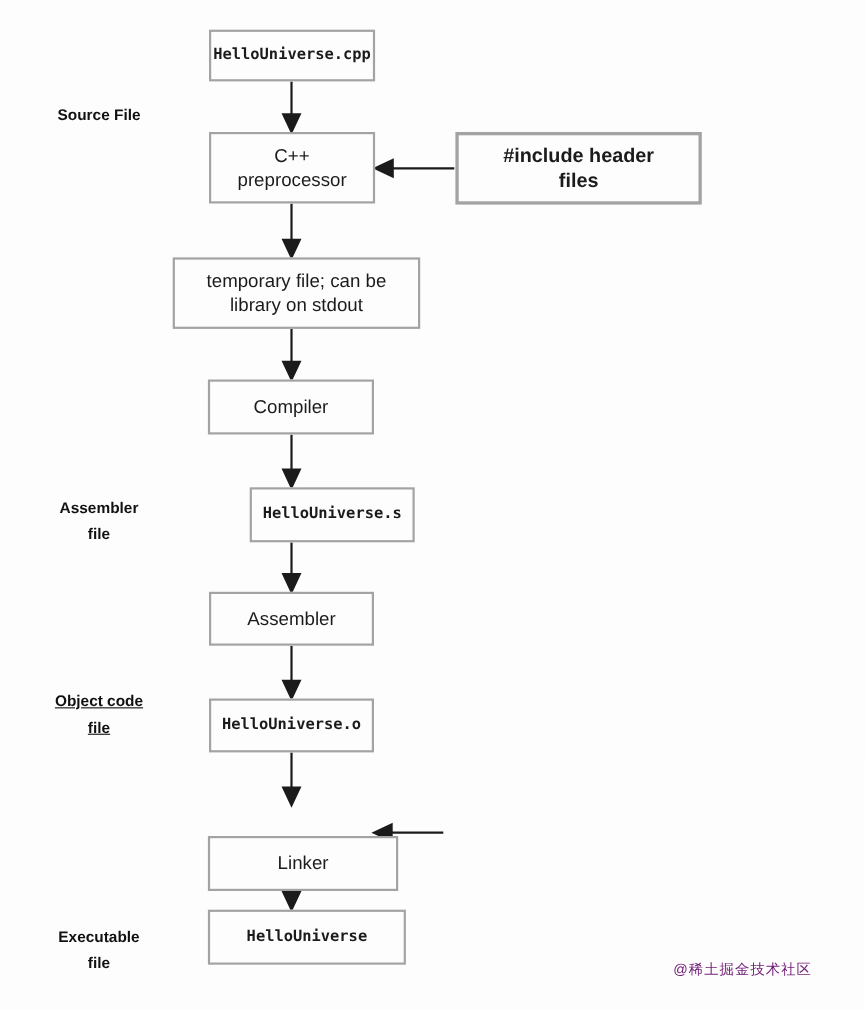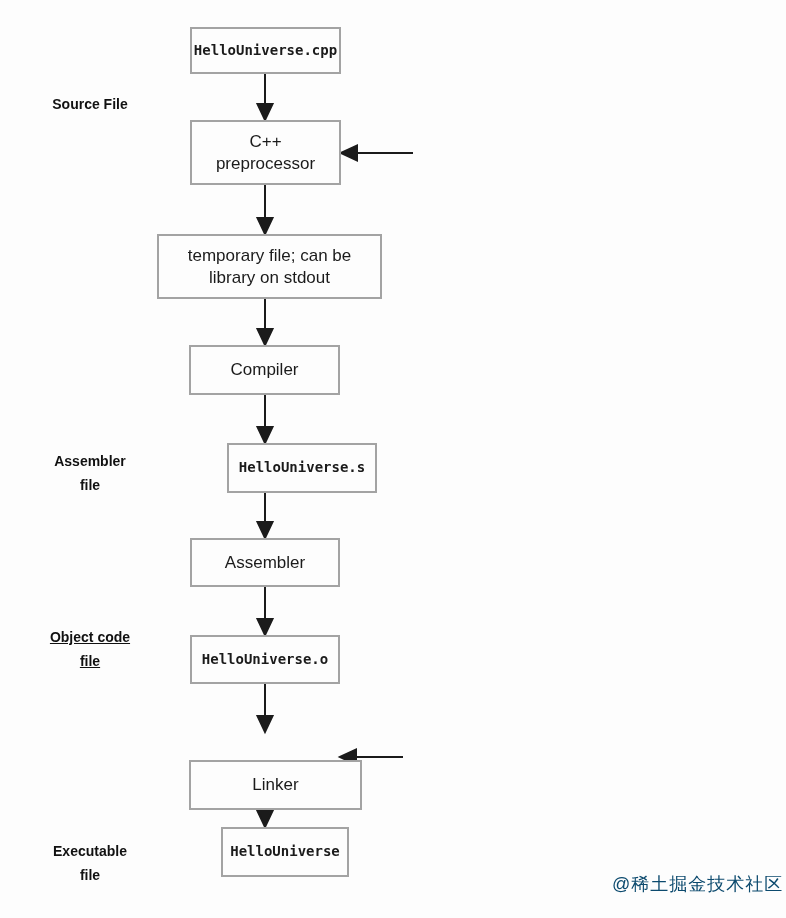--- a/index.html
+++ b/index.html
@@ -54,35 +54,35 @@
     font-weight: bold;
     font-size: 14px;
     line-height: 24px;
     white-space: pre-line;
     color: #111;
   }
   .watermark {
     position: absolute;
     left: 612px;
     top: 872px;
-    font-size: 18px;
-    color: #0c4a6e;
+    font-size: 13px;
+    color: #701a75;
     letter-spacing: 1px;
   }
 
   
   #n-source-file   { left: 190px; top: 27px;  width: 151px; height: 47px; }
   #n-preprocessor  { left: 190px; top: 120px; width: 151px; height: 65px; }
   #n-temp-file     { left: 157px; top: 234px; width: 225px; height: 65px; }
   #n-compiler      { left: 189px; top: 345px; width: 151px; height: 50px; }
   #n-assembly-file { left: 190px; top: 443px; width: 150px; height: 50px; margin-left: 37px; }
   #n-assembler     { left: 190px; top: 538px; width: 150px; height: 49px; }
   #n-object-file   { left: 190px; top: 635px; width: 150px; height: 49px; }
   #n-linker        { left: 189px; top: 760px; width: 173px; height: 50px; }
-  #n-executable    { left: 189px; top: 827px; width: 128px; height: 50px; margin-left: 32px; }
+  #n-executable    { left: 189px; top: 827px; width: 180px; height: 50px; }
   #n-headers       { left: 414px; top: 120px; width: 224px; height: 66px; }
   #n-libraries     { left: 404px; top: 725px; width: 224px; height: 64px; }
 
   #l-source     { left: 10px; top: 92px;  }
   #l-assembler  { left: 10px; top: 449px; }
   #l-object     { left: 10px; top: 625px; text-decoration: underline; }
   #l-executable { left: 10px; top: 839px; }
 </style>
 </head>
 <body>
@@ -149,15 +149,17 @@
 preprocessor</div>
   <div class="node" id="n-temp-file">temporary file; can be
 library on stdout</div>
   <div class="node" id="n-compiler">Compiler</div>
   <div class="node mono" id="n-assembly-file">HelloUniverse.s</div>
   <div class="node" id="n-assembler">Assembler</div>
   <div class="node mono" id="n-object-file">HelloUniverse.o</div>
   <div class="node" id="n-linker">Linker</div>
   <div class="node mono" id="n-executable">HelloUniverse</div>
 
+  <div class="node input-box" id="n-headers">#include header
+files</div>
 
   <div class="watermark">@稀土掘金技术社区</div>
 </div>
 
 </body></html>

